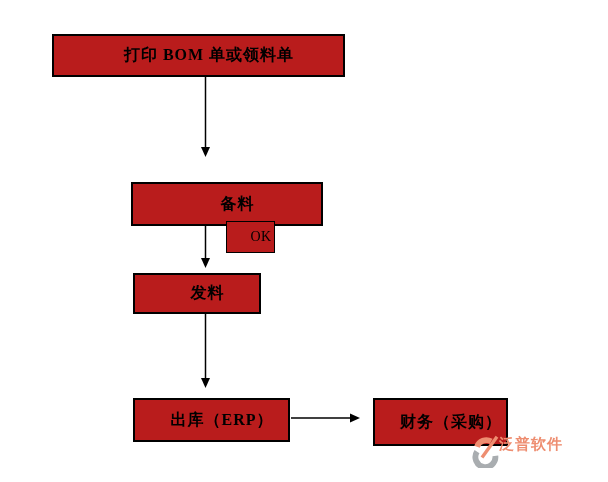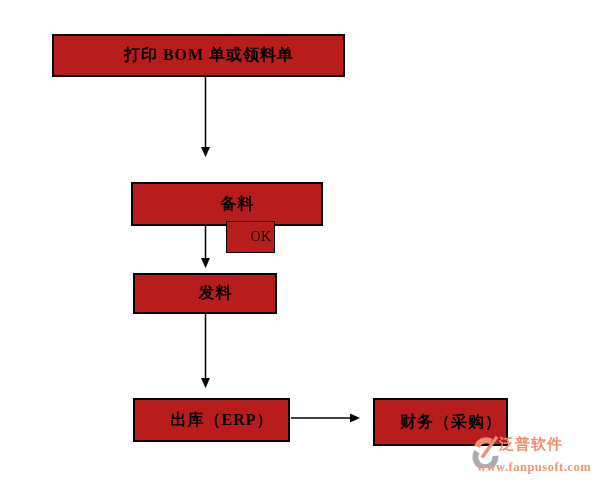--- a/index.html
+++ b/index.html
@@ -34,21 +34,21 @@
     font-weight: bold;
     font-size: 16px;
     letter-spacing: 1px;
     white-space: nowrap;
     padding-left: 21px;
   }
   .node-print    { left: 52px;  top: 34px;  width: 293px; height: 43px; }
   .node-prepare  { left: 131px; top: 158px; width: 192px; height: 44px; margin-top: 24px; }
   .node-ok       { left: 218px; top: 221px; width: 49px;  height: 32px;
                    border-width: 1.5px; font-weight: normal; font-size: 14px; letter-spacing: 0.5px; margin-left: 8px; }
-  .node-issue    { left: 133px; top: 273px; width: 144px; height: 41px; }
+  .node-issue    { left: 133px; top: 273px; width: 128px; height: 41px; }
   .node-outbound { left: 133px; top: 398px; width: 157px; height: 44px; }
   .node-finance  { left: 373px; top: 398px; width: 135px; height: 48px; }
 
   .watermark {
     position: absolute;
     left: 468px;
     top: 428px;
     width: 140px;
     height: 52px;
     z-index: 5;
@@ -129,16 +129,15 @@
     <span>财务（采购）</span>
   </div>
 
   <div class="watermark">
     <svg class="mark-icon" width="30" height="36" viewBox="0 0 36 42" xmlns="http://www.w3.org/2000/svg">
       <path d="M6,17 A12,12 0 0 1 23,10.6" fill="none" stroke="#ee8e71" stroke-width="7"></path>
       <path d="M6,23 A12,12 0 1 0 28,28" fill="none" stroke="#a9adb0" stroke-width="7"></path>
       <line x1="12" y1="30" x2="30" y2="5" stroke="#ee8e71" stroke-width="4"></line>
     </svg>
     <span class="brand-name" style="color:#ee8e71">泛普软件</span>
-    <span class="brand-url" style="color:#ef9478">www.fanpusoft.com</span>
   </div>
 
 </div>
 
 </body></html>

